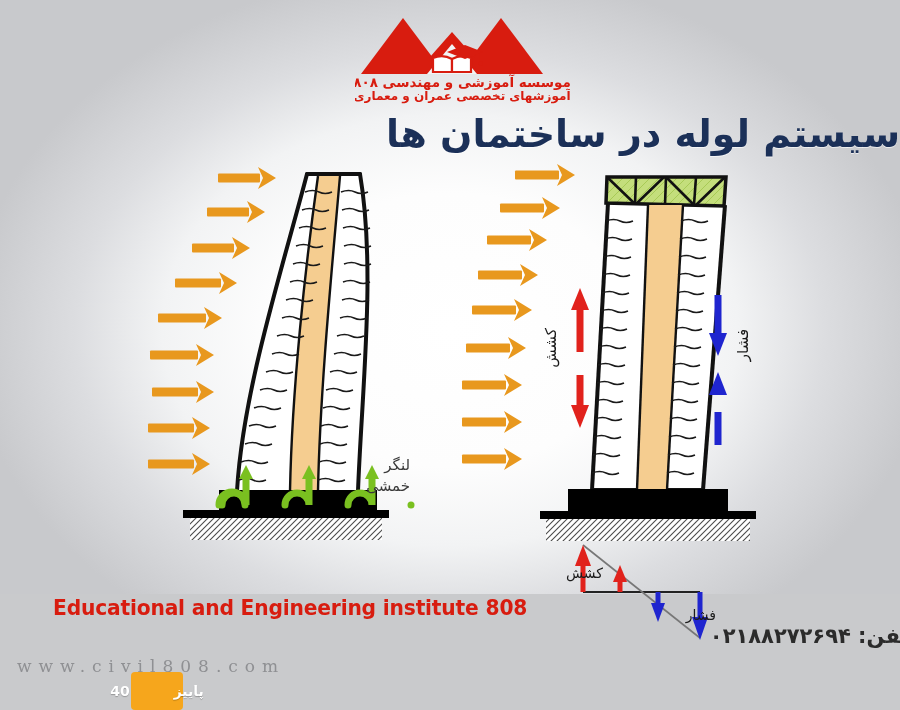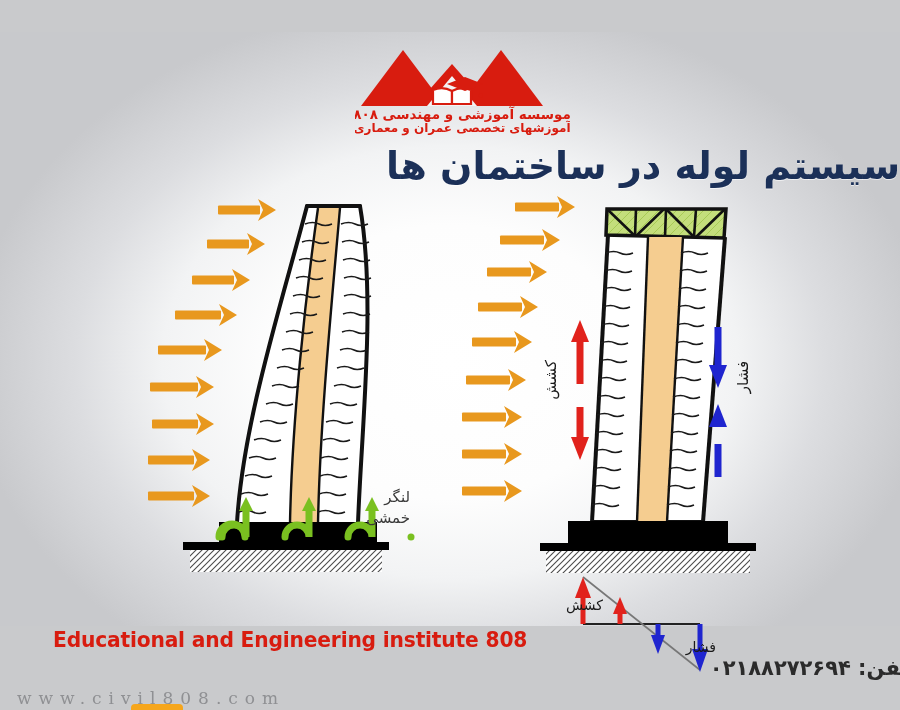--- a/index.html
+++ b/index.html
@@ -5,21 +5,20 @@
   html,body{margin:0;padding:0;}
   body{
     width:900px;height:710px;overflow:hidden;
     font-family:"DejaVu Sans", sans-serif;
     background:#c9cacc;
   }
   #stage{
     position:relative;width:900px;height:594px;
     background:
       radial-gradient(ellipse 480px 360px at 450px 330px, #ffffff 0%, #fdfdfd 38%, #f2f3f4 60%, #dcdde0 78%, #c8c9cc 100%);
-    margin-top: 32px;
   }
   
   #logo{position:absolute;left:355px;top:4px;width:215px;height:100px;}
   #logo svg{display:block;}
   
   #title{
     position:absolute;left:0;top:112px;width:900px;
     text-align:right;direction:rtl;
     font-family:"DejaVu Sans", sans-serif;
     font-size:38px;font-weight:bold;color:#1b3058;

